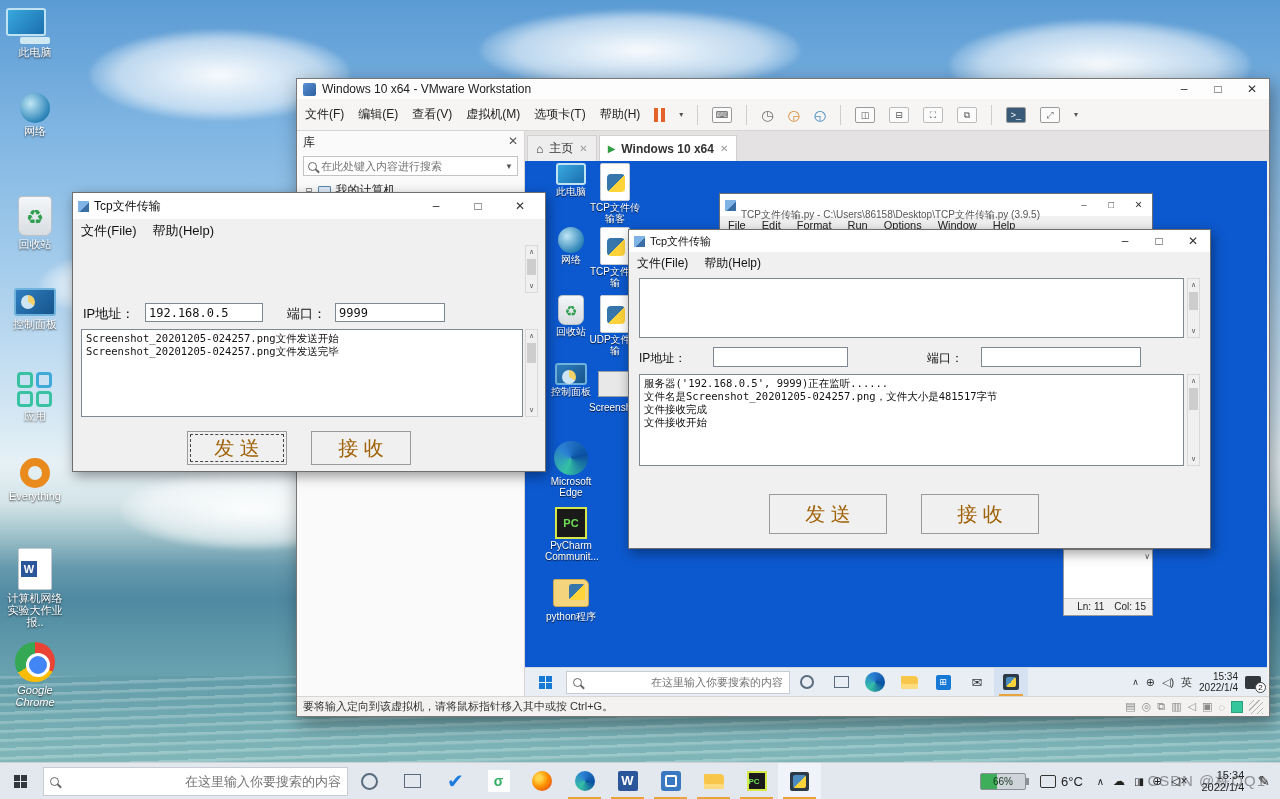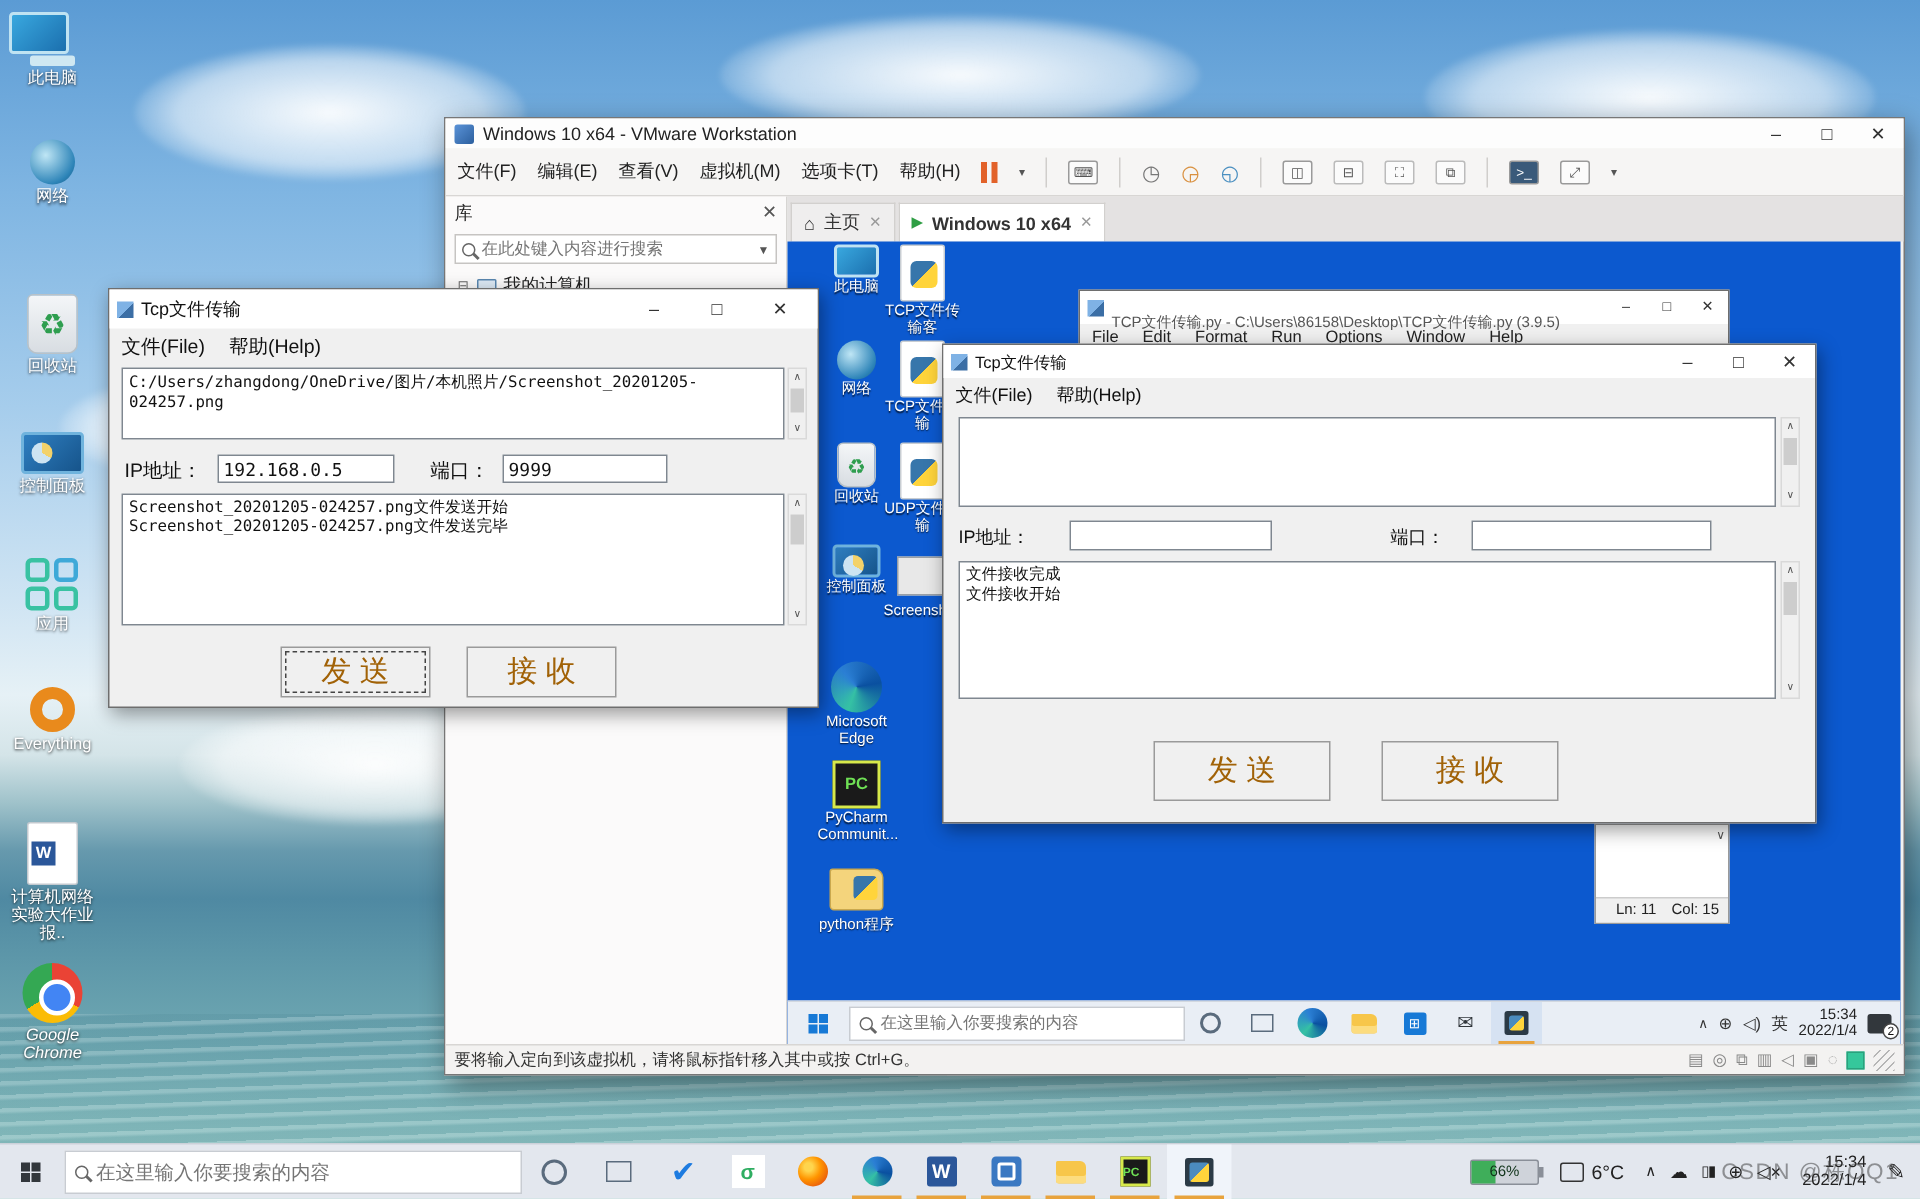--- a/index.html
+++ b/index.html
@@ -126,21 +126,21 @@
   .bigbtn.focus { outline:1px dashed #444; outline-offset:-4px; }
 
   
   #vmtask { position:absolute; left:0; right:0; bottom:0; height:29px; background:#e9eef5;
     border-top:1px solid #d2d8e0; display:flex; align-items:center; font-size:11px; }
   .winflag { display:grid; grid-template:6px 6px/6px 6px; gap:1px; margin:0 14px; }
   .winflag i { background:#1779d6; }
   .winflag.dark i { background:#32373c; }
   .tsearch { height:23px; background:#fff; border:1px solid #c8ccd2; display:flex;
     align-items:center; padding:0 6px; gap:5px; }
-  .tsearch input { border:none; outline:none; font-size:11px; flex:1; background:transparent; color:#333; }
+  .tsearch input { border:none; outline:none; font-size:11px; flex:1; background:transparent; color:#333;text-align:right; }
   .mag { width:9px; height:9px; border:1.5px solid #666; border-radius:50%; position:relative; flex:none; }
   .mag::after { content:""; position:absolute; width:5px; height:1.5px; background:#666;
     right:-4px; bottom:-2px; transform:rotate(45deg); }
   .tbapp { width:34px; height:29px; display:flex; align-items:center; justify-content:center;
     position:relative; }
   .tbapp.active { background:#d6e2f2; }
   .runline::after { content:""; position:absolute; left:5px; right:5px; bottom:0; height:3px;
     background:#e8a33d; }
   .cring { width:14px; height:14px; border:2px solid #5a6b7d; border-radius:50%; }
   .tview { width:15px; height:12px; border:1.5px solid #5a6b7d; position:relative; }
@@ -422,20 +422,22 @@
       <div class="vsb" style="left:558px; top:48px; height:60px;">
         <div class="arr">∧</div>
         <div class="thumb" style="top:13px; height:18px;"></div>
         <div class="arr" style="position:absolute; bottom:0; left:0; right:0;">∨</div>
       </div>
       <div class="tk-lbl" style="left:10px; top:120px; font-size:12px;">IP地址：</div>
       <input class="tk-input" style="left: 84px; top: 117px; width: 135px; height: 20px;" value="">
       <div class="tk-lbl" style="left:298px; top:120px; font-size:12px;">端口：</div>
       <input class="tk-input" style="left: 352px; top: 117px; width: 160px; height: 20px;" value="">
       <div class="tk-text" style="left:10px; top:144px; width:545px; height:92px; font-size:10.5px; line-height:13px;">
+        <div>服务器('192.168.0.5', 9999)正在监听......</div>
+        <div>文件名是Screenshot_20201205-024257.png，文件大小是481517字节</div>
         <div>文件接收完成</div>
         <div>文件接收开始</div>
       </div>
       <div class="vsb" style="left:558px; top:144px; height:92px;">
         <div class="arr">∧</div>
         <div class="thumb" style="top:13px; height:22px;"></div>
         <div class="arr" style="position:absolute; bottom:0; left:0; right:0;">∨</div>
       </div>
       <div class="bigbtn" style="left:140px; top:264px; width:118px; height:40px; line-height:38px;">发  送</div>
       <div class="bigbtn" style="left:292px; top:264px; width:118px; height:40px; line-height:38px;">接  收</div>
@@ -512,21 +514,20 @@
     <div class="wctl" style="margin-right:8px; gap:8px;">
       <span>–</span>
       <span>□</span>
       <span>✕</span>
     </div>
   </div>
   <div class="tk-menu" style="font-size:13px;">
     <span>文件(File)</span>
     <span>帮助(Help)</span>
   </div>
-  <div class="tk-text" style="left:8px; top:52px; width:442px; height:48px; font-size:10.5px;">C:/Users/zhangdong/OneDrive/图片/本机照片/Screenshot_20201205-024257.png</div>
   <div class="vsb" style="left:452px; top:52px; height:48px;">
     <div class="arr">∧</div>
     <div class="thumb" style="top:13px; height:16px;"></div>
     <div class="arr" style="position:absolute; bottom:0; left:0; right:0;">∨</div>
   </div>
   <div class="tk-lbl" style="left:10px; top:112px; font-size:13px;">IP地址：</div>
   <input class="tk-input" style="left: 72px; top: 110px; width: 118px; height: 19px;" value="192.168.0.5">
   <div class="tk-lbl" style="left:214px; top:112px; font-size:13px;">端口：</div>
   <input class="tk-input" style="left: 262px; top: 110px; width: 110px; height: 19px;" value="9999">
   <div class="tk-text" style="left:8px; top:136px; width:442px; height:88px; font-size:10.5px; line-height:13px;">

